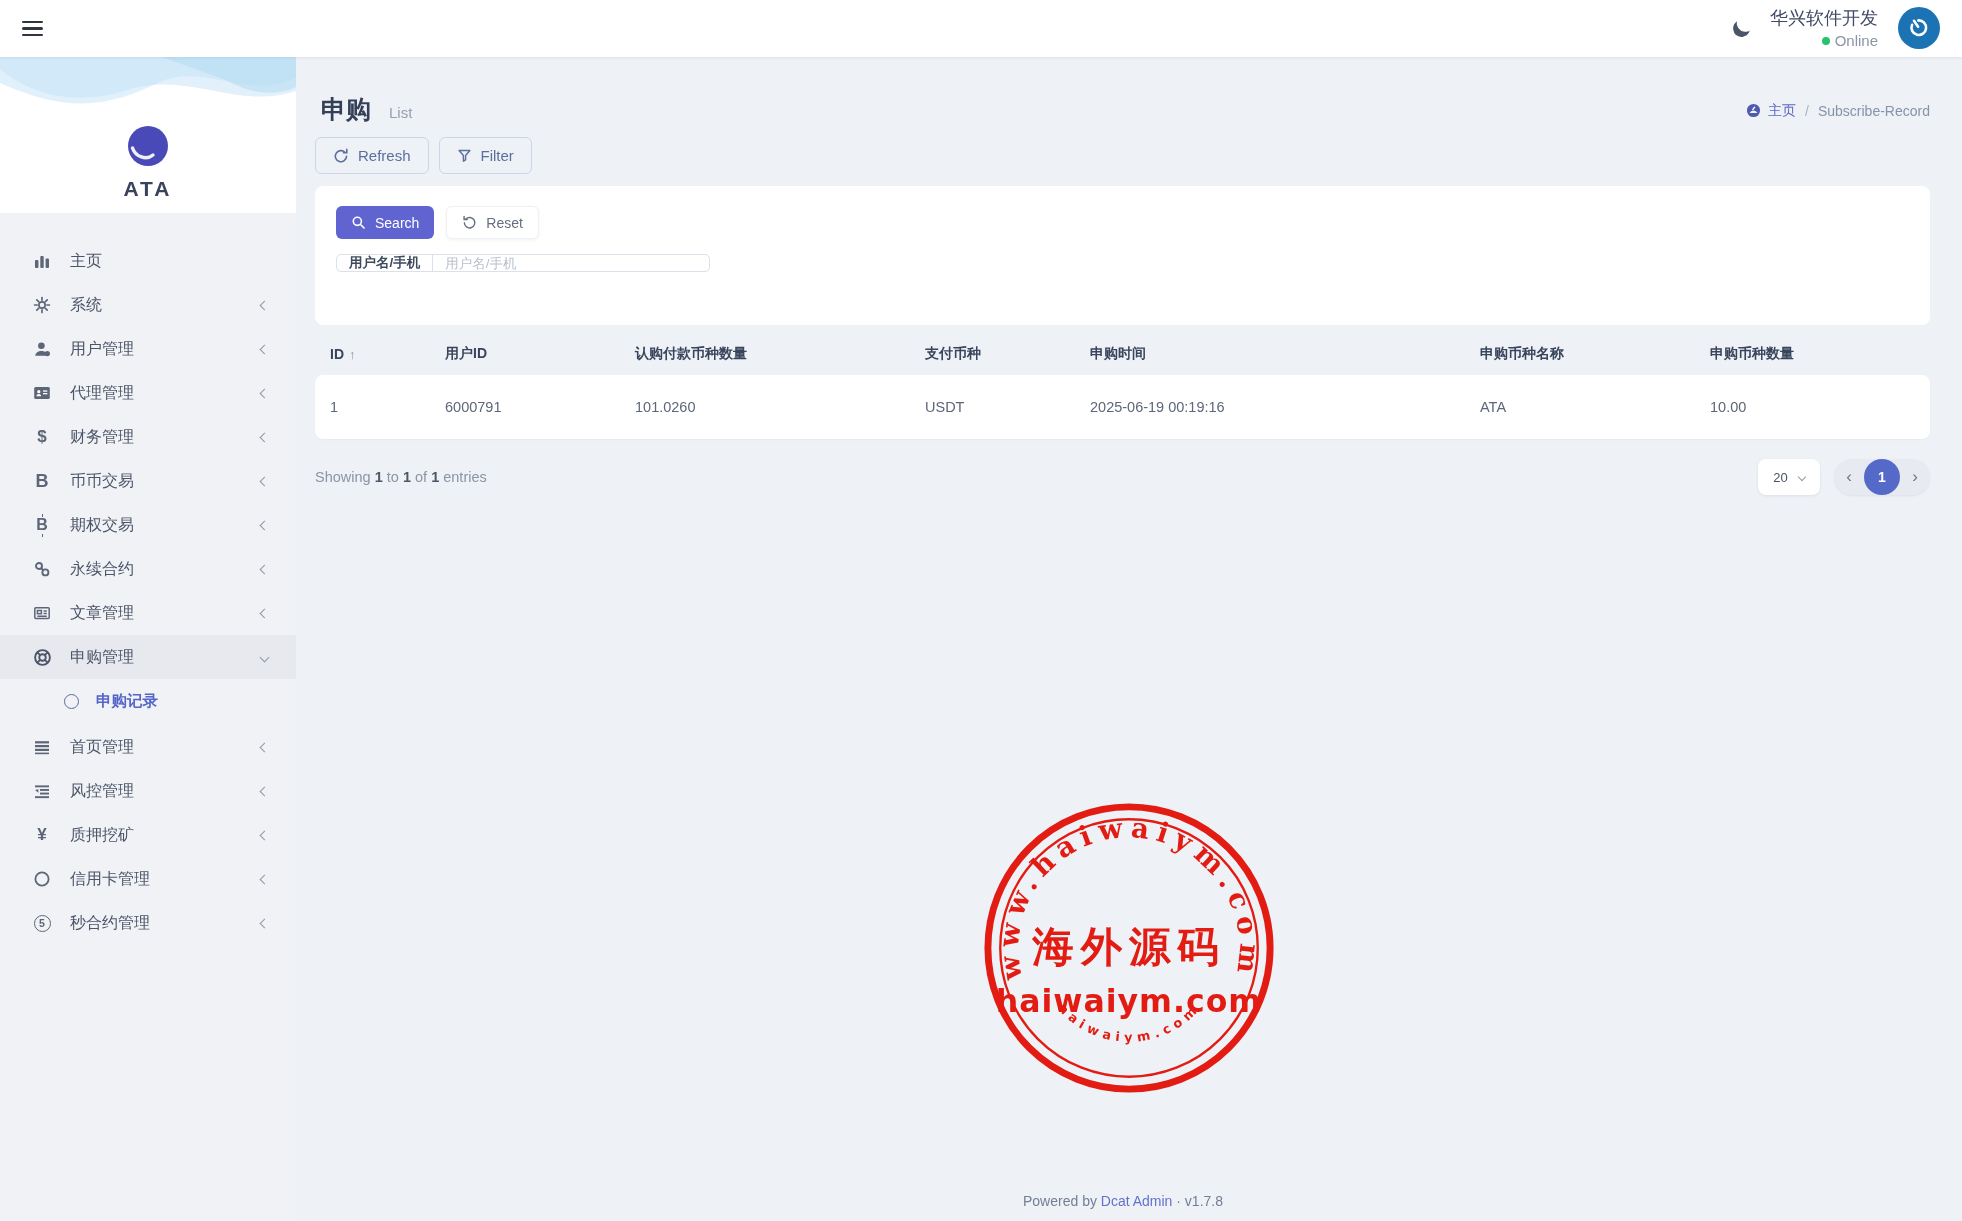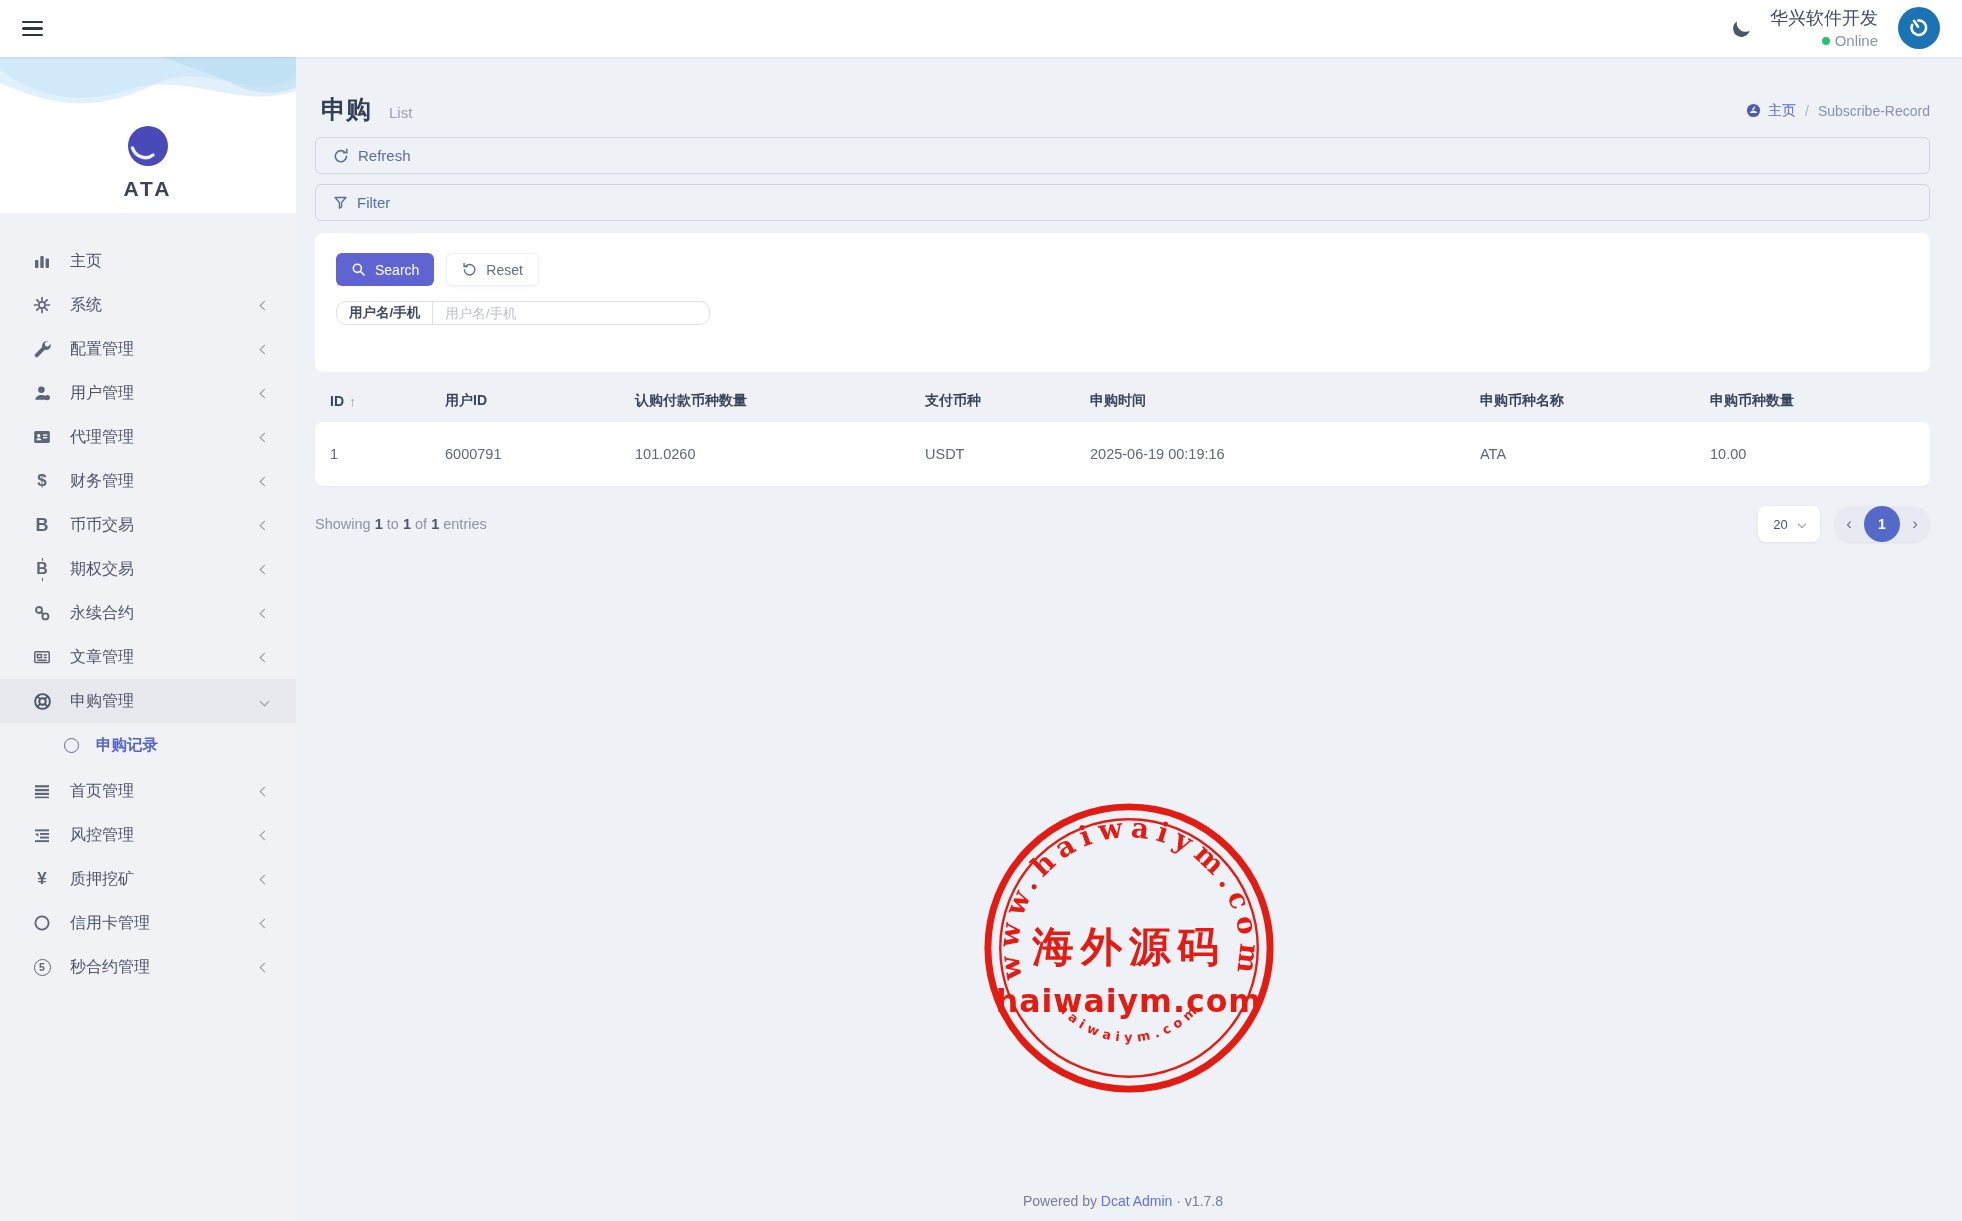--- a/index.html
+++ b/index.html
@@ -54,31 +54,31 @@
   .submenu li.active { color:#5565c8; font-weight:bold; }
   .submenu li.active .sub-circle { border-color:#5d6b9e; }
   
   .main { flex:1; position:relative; padding:30px 32px 0 19px; }
   .title-row { display:flex; align-items:baseline; height:36px; }
   .page-title { font-size:25px; font-weight:600; color:#343f58; margin:6px; }
   .page-subtitle { font-size:15px; color:#97a0b3; margin-left:12px; }
   .breadcrumb { margin-left:auto; display:flex; align-items:center; gap:9px; font-size:14px; }
   .bc-home { display:flex; align-items:center; gap:7px; color:#5968c0; cursor:pointer; }
   .bc-sep { color:#aab3c5; } .bc-current { color:#8593ab; }
-  .toolbar { margin-top:14px; display:flex; gap:10px;flex-direction:column; }
+  .toolbar { margin-top:14px; display:flex; gap:10px; }
   .btn { display:flex; align-items:center; gap:9px; border-radius:6px; cursor:pointer; }
   .btn-outline { height:37px; padding:0 17px; border:1px solid #ccd6e6; background:transparent;
     color:#5a6f9e; font-size:15px; }
   .filter-card { margin-top:12px; background:#fff; border-radius:8px; height:139px; padding:20px 21px; }
   .filter-actions { display:flex; gap:12px; }
   .btn-search { height:33px; padding:0 15px; background:#6064d1; border:none; color:#fff; font-size:14px; }
   .btn-reset { height:33px; padding:0 15px; background:#fff; border:1px solid #f0f1f5;
     box-shadow:0 1px 3px rgba(40,50,70,.07); color:#646e7e; font-size:14px; }
-  .input-group { margin-top:15px; display:flex; width:374px; height:24px; border:1px solid #dbe0ea;
-    border-radius:10px; background:#fff; align-items:stretch; }
+  .input-group { margin-top:15px; display:flex; width:374px; height:18px; border:1px solid #dbe0ea;
+    border-radius:5px; background:#fff; align-items:stretch; }
   .ig-label { padding:0 12px; display:flex; align-items:center; font-size:13.5px; font-weight:bold;
     color:#3f4a5e; border-right:1px solid #dbe0ea; white-space:nowrap; }
   .ig-input { border:none; outline:none; flex:1; padding:0 12px; font-size:13.5px; color:#4a5464;
     font-family:inherit; background:transparent; }
   .ig-input::placeholder { color:#b9c0cd; }
   .grid7 { display:grid; grid-template-columns:115px 190px 290px 165px 390px 230px 1fr; align-items:center; padding-left:15px; }
   .thead { margin-top:8px; height:42px; font-size:14px; font-weight:600; color:#39455c; }
   .sort-arrow { font-weight:normal; font-size:12.5px; color:#8b94a6; margin-left:5px; }
   .trow { height:64px; background:#fff; border-radius:8px; font-size:14.5px; color:#5d6779;
     box-shadow:0 1px 2px rgba(40,50,70,.04); }
@@ -168,29 +168,20 @@
               <circle cx="9" cy="9" r="3.1"></circle>
               <path d="M9 1.6v2.5M9 13.9v2.5M1.6 9h2.5M13.9 9h2.5M3.8 3.8l1.8 1.8M12.4 12.4l1.8 1.8M14.2 3.8l-1.8 1.8M5.6 12.4l-1.8 1.8"></path>
             </svg>
         </span>
         <span class="label">系统</span>
         <span class="chev left"></span>
       </li>
       <li class="item">
         <span class="icon-box">
           <svg width="18" height="18" viewBox="0 0 18 18" fill="#5d6677">
-              <path d="M15.9 2.4a4.6 4.6 0 0 0-5.7 5.7L3.3 15a1.9 1.9 0 1 0 2.7 2.7l6.9-6.9a4.6 4.6 0 0 0 5.7-5.7l-2.7 2.7-2.4-.9-.9-2.4 2.7-2.7z" transform="translate(-1 -1)"></path>
-            </svg>
-        </span>
-        <span class="label">配置管理</span>
-        <span class="chev left"></span>
-      </li>
-      <li class="item">
-        <span class="icon-box">
-          <svg width="18" height="18" viewBox="0 0 18 18" fill="#5d6677">
               <circle cx="8.4" cy="5.8" r="3.3"></circle>
               <path d="M2.2 15.8c.4-3.2 3-4.9 6.2-4.9s5.8 1.7 6.2 4.9z"></path>
               <circle cx="14.3" cy="13.6" r="2.7"></circle>
             </svg>
         </span>
         <span class="label">用户管理</span>
         <span class="chev left"></span>
       </li>
       <li class="item">
         <span class="icon-box">

